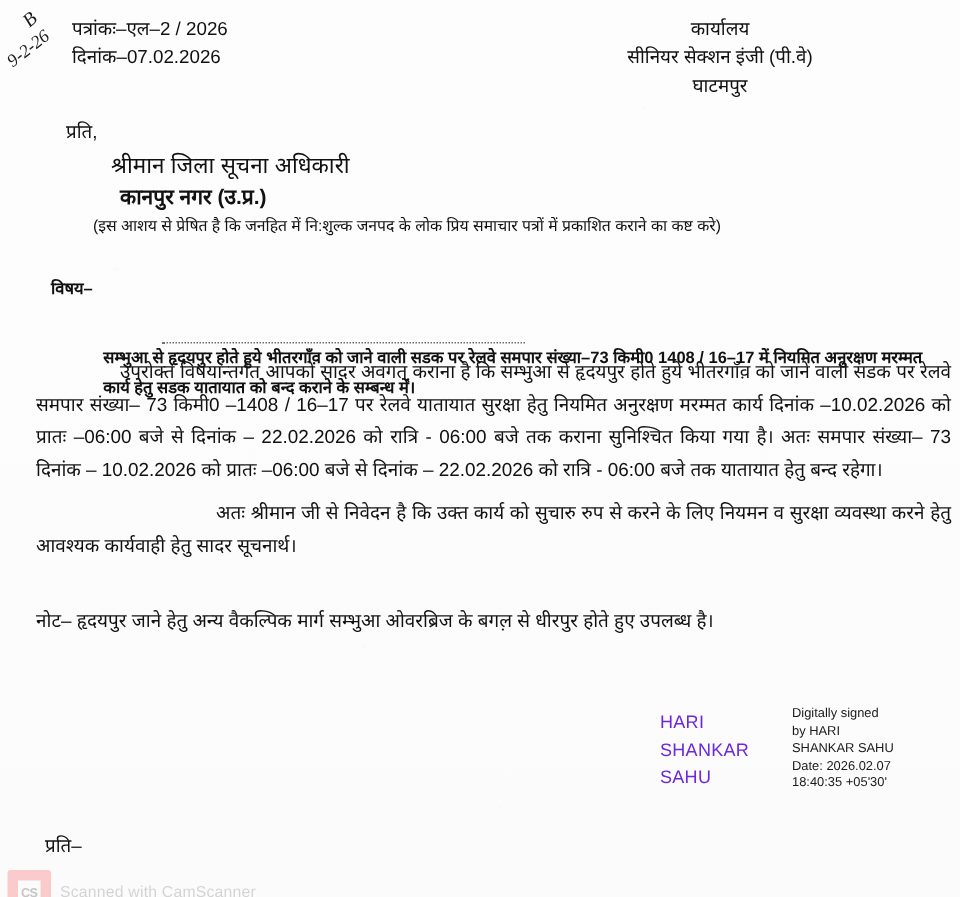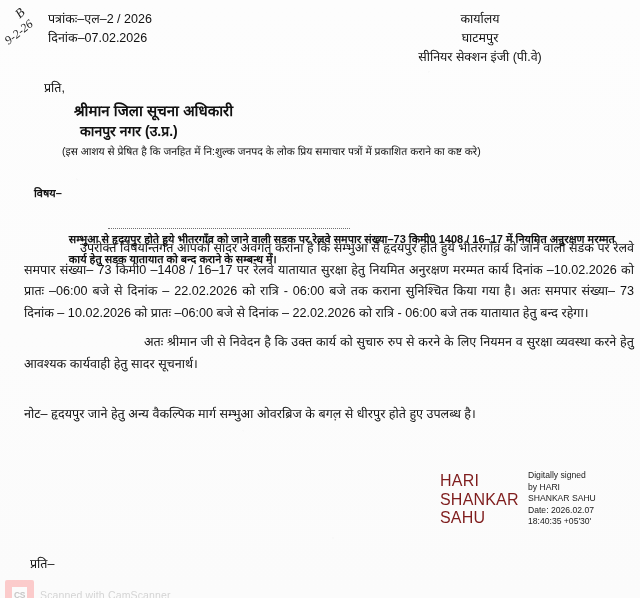--- a/index.html
+++ b/index.html
@@ -104,21 +104,21 @@
     width: 590px;
   }
   #to-label {
     font-size: 12.5px;
     line-height: 17px;
   }
   #addressee-name {
     margin-left: 30px;
     margin-top: 4px;
     font-size: 15px;
-    font-weight: bold;
+    font-weight: normal;
     line-height: 20px;
   }
   #addressee-place {
     margin-left: 36px;
     margin-top: 1px;
     font-size: 14px;
     font-weight: bold;
     line-height: 19px;
   }
   #addressee-note {
@@ -195,24 +195,24 @@
     left: 440px;
     top: 470px;
     width: 196px;
     height: 72px;
   }
   #sig-name {
     position: absolute;
     left: 0;
     top: 2px;
     width: 86px;
-    font-size: 16px;
+    font-size: 12px;
     line-height: 18.5px;
     letter-spacing: .2px;
-    color: #7f1d1d;
+    color: #6d28d9;
   }
   #sig-name .sn {
     display: block;
     white-space: nowrap;
   }
   #sig-details {
     position: absolute;
     left: 88px;
     top: 0px;
     width: 108px;
@@ -275,22 +275,22 @@
     <span class="hi-line2">9-2-26</span>
   </div>
 
   <div id="letterhead">
     <div id="office-left">
       <div class="ln dev">पत्रांकः–एल–2 / 2026</div>
       <div class="ln dev">दिनांक–07.02.2026</div>
     </div>
     <div id="office-right">
       <div class="ln dev">कार्यालय</div>
+      <div class="ln dev">सीनियर सेक्शन इंजी (पी.वे)</div>
       <div class="ln dev">घाटमपुर</div>
-      <div class="ln dev">सीनियर सेक्शन इंजी (पी.वे)</div>
     </div>
   </div>
 
   <div id="addressee-block">
     <div id="to-label" class="dev">प्रति,</div>
     <div id="addressee-name" class="dev">श्रीमान जिला सूचना अधिकारी</div>
     <div id="addressee-place" class="dev">कानपुर नगर (उ.प्र.)</div>
     <div id="addressee-note" class="dev">(इस आशय से प्रेषित है कि जनहित में नि:शुल्क जनपद के लोक प्रिय समाचार पत्रों में प्रकाशित कराने का कष्ट करे)</div>
   </div>
 

